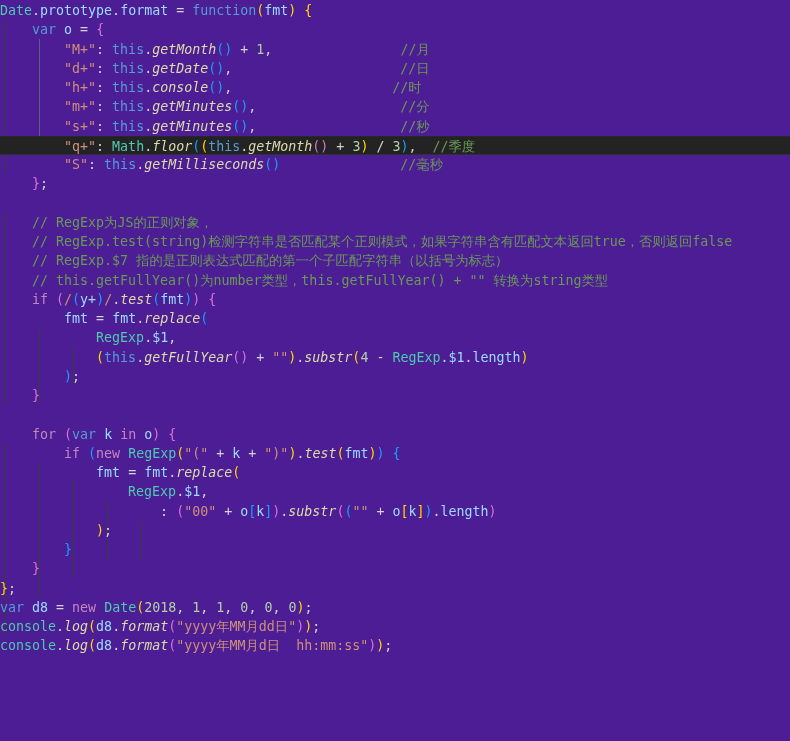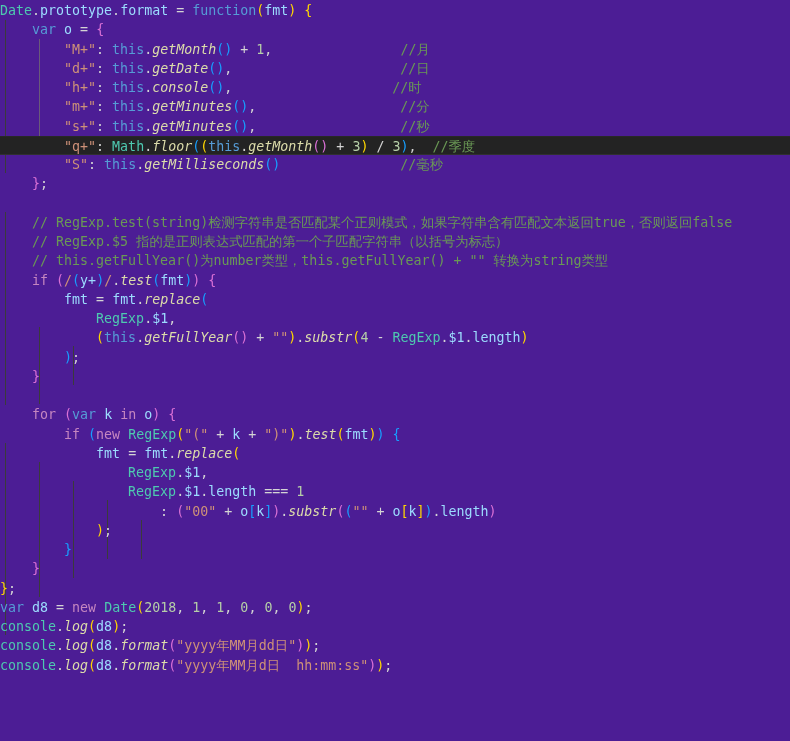--- a/index.html
+++ b/index.html
@@ -106,24 +106,25 @@
     <div class="line">        <span class="str">"s+"</span><span class="op">:</span> <span class="kw2">this</span><span class="op">.</span><span class="fn">getMinutes</span><span class="p3">()</span><span class="op">,</span>                  <span class="cmt">//秒</span></div>
 
     <div class="line active">        <span class="str">"q+"</span><span class="op">:</span> <span class="cls">Math</span><span class="op">.</span><span class="fn">floor</span><span class="p3">(</span><span class="p1">(</span><span class="kw2">this</span><span class="op">.</span><span class="fn">getMonth</span><span class="p2">()</span> <span class="op">+</span> <span class="num">3</span><span class="p1">)</span> <span class="op">/</span> <span class="num">3</span><span class="p3">)</span><span class="op">,</span>  <span class="cmt">//季度</span></div>
 
     <div class="line">        <span class="str">"S"</span><span class="op">:</span> <span class="kw2">this</span><span class="op">.</span><span class="fn">getMilliseconds</span><span class="p3">()</span>               <span class="cmt">//毫秒</span></div>
 
     <div class="line">    <span class="p2">}</span><span class="op">;</span></div>
 
     <div class="line"> </div>
 
+    <div class="line">    <span class="cmt">// RegExp为JS的正则对象，</span></div>
 
     <div class="line">    <span class="cmt">// RegExp.test(string)检测字符串是否匹配某个正则模式，如果字符串含有匹配文本返回true，否则返回false</span></div>
 
-    <div class="line">    <span class="cmt">// RegExp.$5 指的是正则表达式匹配的第一个子匹配字符串（以括号为标志）</span></div>
+    <div class="line">    <span class="cmt">// RegExp.$7 指的是正则表达式匹配的第一个子匹配字符串（以括号为标志）</span></div>
 
 
     <div class="line">    <span class="cmt">// this.getFullYear()为number类型，this.getFullYear() + "" 转换为string类型</span></div>
 
     <div class="line">    <span class="kw">if</span> <span class="p2">(</span><span class="str">/</span><span class="p3">(</span><span class="var">y+</span><span class="p3">)</span><span class="str">/</span><span class="op">.</span><span class="fn">test</span><span class="p3">(</span><span class="var">fmt</span><span class="p3">)</span><span class="p2">)</span> <span class="p2">{</span></div>
 
     <div class="line">        <span class="var">fmt</span> <span class="op">=</span> <span class="var">fmt</span><span class="op">.</span><span class="fn">replace</span><span class="p3">(</span></div>
 
     <div class="line">            <span class="cls">RegExp</span><span class="op">.</span><span class="var">$1</span><span class="op">,</span></div>
 
@@ -136,36 +137,34 @@
     <div class="line"> </div>
 
     <div class="line">    <span class="kw">for</span> <span class="p2">(</span><span class="kw2">var</span> <span class="var">k</span> <span class="kw">in</span> <span class="var">o</span><span class="p2">)</span> <span class="p2">{</span></div>
 
     <div class="line">        <span class="kw">if</span> <span class="p3">(</span><span class="kw">new</span> <span class="cls">RegExp</span><span class="p1">(</span><span class="str">"("</span> <span class="op">+</span> <span class="var">k</span> <span class="op">+</span> <span class="str">")"</span><span class="p1">)</span><span class="op">.</span><span class="fn">test</span><span class="p1">(</span><span class="var">fmt</span><span class="p1">)</span><span class="p3">)</span> <span class="p3">{</span></div>
 
     <div class="line">            <span class="var">fmt</span> <span class="op">=</span> <span class="var">fmt</span><span class="op">.</span><span class="fn">replace</span><span class="p1">(</span></div>
 
     <div class="line">                <span class="cls">RegExp</span><span class="op">.</span><span class="var">$1</span><span class="op">,</span></div>
 
-    <div class="line">                <span class="cls">RegExp</span><span class="op">.</span><span class="var">$1</span><span class="op">.</span><span class="var">length</span> <span class="op">===</span> <span class="num">1</span></div>
 
 
     <div class="line">                    <span class="op">:</span> <span class="p2">(</span><span class="str">"00"</span> <span class="op">+</span> <span class="var">o</span><span class="p3">[</span><span class="var">k</span><span class="p3">]</span><span class="p2">)</span><span class="op">.</span><span class="fn">substr</span><span class="p2">(</span><span class="p3">(</span><span class="str">""</span> <span class="op">+</span> <span class="var">o</span><span class="p1">[</span><span class="var">k</span><span class="p1">]</span><span class="p3">)</span><span class="op">.</span><span class="var">length</span><span class="p2">)</span></div>
 
     <div class="line">            <span class="p1">)</span><span class="op">;</span></div>
 
     <div class="line">        <span class="p3">}</span></div>
 
     <div class="line">    <span class="p2">}</span></div>
 
 
     <div class="line"><span class="p1">}</span><span class="op">;</span></div>
 
     <div class="line"><span class="kw2">var</span> <span class="var">d8</span> <span class="op">=</span> <span class="kw">new</span> <span class="cls">Date</span><span class="p1">(</span><span class="num">2018</span><span class="op">,</span> <span class="num">1</span><span class="op">,</span> <span class="num">1</span><span class="op">,</span> <span class="num">0</span><span class="op">,</span> <span class="num">0</span><span class="op">,</span> <span class="num">0</span><span class="p1">)</span><span class="op">;</span></div>
 
-    <div class="line"><span class="cls">console</span><span class="op">.</span><span class="fn">log</span><span class="p1">(</span><span class="var">d8</span><span class="p1">)</span><span class="op">;</span></div>
 
     <div class="line"><span class="cls">console</span><span class="op">.</span><span class="fn">log</span><span class="p1">(</span><span class="var">d8</span><span class="op">.</span><span class="fn">format</span><span class="p2">(</span><span class="str">"yyyy年MM月dd日"</span><span class="p2">)</span><span class="p1">)</span><span class="op">;</span></div>
 
     <div class="line"><span class="cls">console</span><span class="op">.</span><span class="fn">log</span><span class="p1">(</span><span class="var">d8</span><span class="op">.</span><span class="fn">format</span><span class="p2">(</span><span class="str">"yyyy年MM月d日  hh:mm:ss"</span><span class="p2">)</span><span class="p1">)</span><span class="op">;</span></div>
 
   </div>
 </div>
 
 </body></html>

